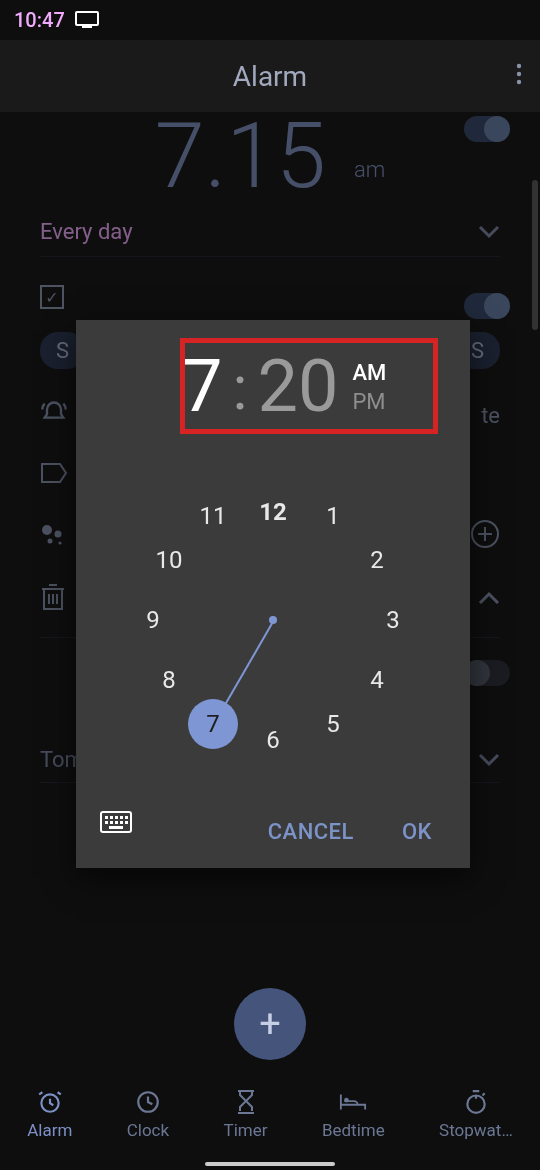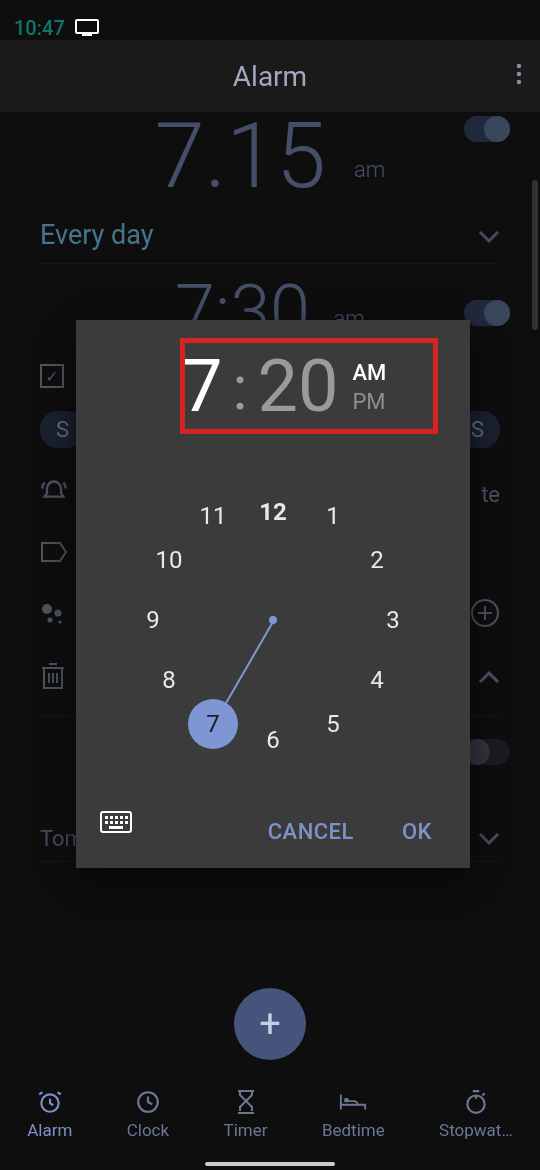--- a/index.html
+++ b/index.html
@@ -11,23 +11,23 @@
       color: #9ea8c4;
       position: relative;
       overflow: hidden;
     }
 
     
     .status-bar {
       height: 40px;
       display: flex;
       justify-content: space-between;
-      align-items: flex-end;
+      align-items: center;
       padding: 0 14px;
-      color: #0f766e;
+      color: #f0abfc;
       font-size: 20px;
       font-weight: 500;
     }
     .status-left { display: flex; align-items: center; gap: 10px; }
     .status-right { display: flex; align-items: center; gap: 6px; font-size: 17px; }
     .laptop-icon svg, .alarm-small svg, .signal-icon svg, .battery-icon svg { display:block; }
 
     
     .app-bar {
       height: 72px;
@@ -54,21 +54,21 @@
     .big-time {
       font-size: 72px;
       font-weight: 300;
       color: #7e8fbd;
       line-height: 1;
       letter-spacing: 0;
     }
     .ampm { font-size: 22px; color: #7e8fbd; margin-left: 6px; vertical-align: 10px; }
     .every-day-row {
       display: flex; justify-content: space-between; align-items: center;
-      padding: 8px 40px 12px; color: #7dd3fc; font-size: 27px;
+      padding: 8px 40px 12px; color: #f0abfc; font-size: 22px;
     }
     .switch {
       width: 46px; height: 26px; background: #3b4a6b; border-radius: 13px;
       position: absolute; right: 30px; top: 36px;
     }
     .switch .knob {
       width: 26px; height: 26px; border-radius: 50%; background: #6a7fa8;
       position: absolute; right: 0; top: 0;
     }
     .checkbox {
@@ -198,24 +198,20 @@
     <span>Every day</span>
     <span>
       <svg width="22" height="14" viewBox="0 0 22 14">
           <path d="M2 2l9 9 9-9" stroke="#7d88a6" stroke-width="3" fill="none"></path>
         </svg>
     </span>
   </div>
   <div class="sep"></div>
 
   <div class="alarm-row">
-    <span class="big-time">
-      <span>7:30</span>
-      <span class="ampm">am</span>
-    </span>
     <div class="switch">
         <div class="knob"></div>
       </div>
     <div style="display:flex; align-items:center; gap:14px;">
       <span class="checkbox">✓</span>
     </div>
   </div>
 
   <div class="row-icons" style="margin-top:10px">
     <span style="background:#2f3a56;border-radius:18px;padding:6px 16px;color:#b6c2e2;font-size:22px">S</span>

